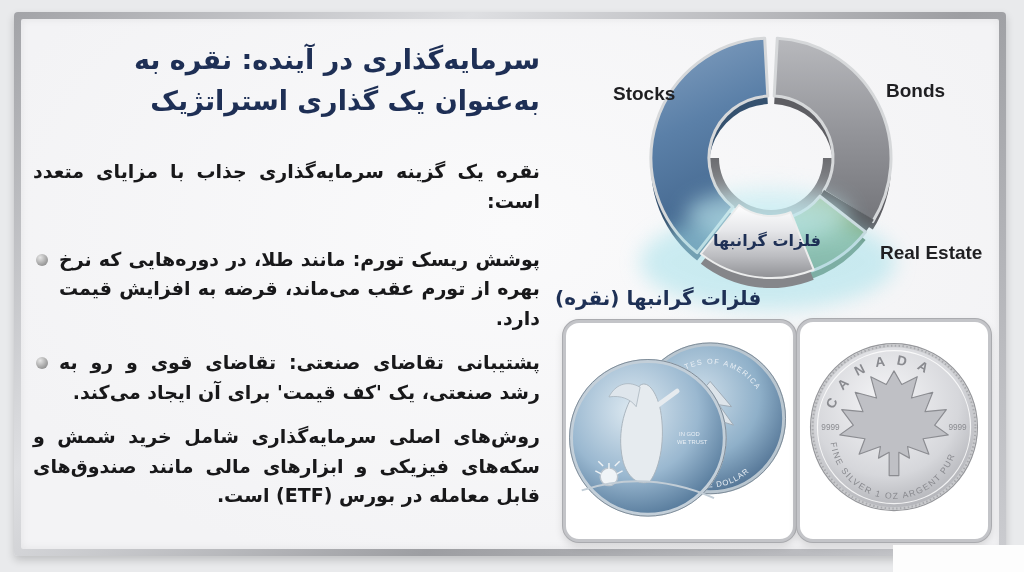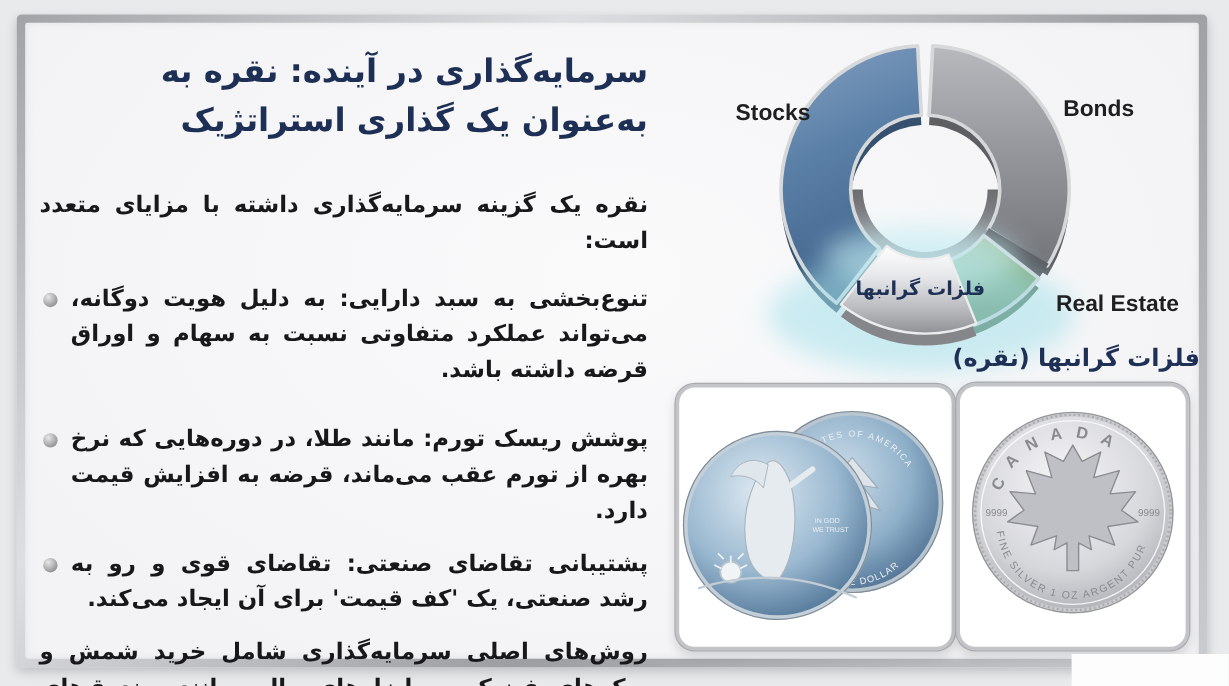--- a/index.html
+++ b/index.html
@@ -36,21 +36,21 @@
   .b1{margin-top:18px;}
   .b2{margin-top:28px;}
   .b3{margin-top:14px;}
   .closing{margin-top:14px;}
   
   .chart{position:absolute;left:555px;top:14px;width:445px;height:290px;}
   .chart svg{overflow:visible;}
   .chart-label{font-family:"Liberation Sans", sans-serif;font-size:19px;font-weight:600;fill:#1f1f22;}
   .wedge-label{font-family:"DejaVu Sans", sans-serif;font-size:16px;font-weight:bold;fill:#1e3055;}
   .caption{
-    position:absolute;left:555px;top:286px;width:445px;text-align:right;
+    position:absolute;left:555px;top:286px;width:445px;text-align:left;
     color:#1e3055;font-size:20px;font-weight:bold;direction:rtl;
   }
   
   .card{
     position:absolute;background:#fff;border:3px solid #c3c4c8;border-radius:16px;
     box-shadow:0 0 0 1px #aaabaf, 0 4px 9px rgba(0,0,0,.14);
     box-sizing:border-box;overflow:hidden;
   }
   .card-eagle{left:563px;top:320px;width:233px;height:222px;}
   .card-maple{left:797px;top:319px;width:194px;height:223px;}
@@ -63,26 +63,22 @@
 
 <div class="board">
   <div class="board-inner"></div>
 </div>
 
 <div class="text-col">
   <div class="title">
     <div>سرمایه‌گذاری در آینده: نقره به</div>
     <div>به‌عنوان یک گذاری استراتژیک</div>
   </div>
-  <p class="para intro">نقره یک گزینه سرمایه‌گذاری داشته با مزایای متعدد است:</p>
-
-  <div class="bullet b1">
-    <span class="dot"></span>
-    <span class="btxt">تنوع‌بخشی به سبد دارایی: به دلیل هویت دوگانه، می‌تواند عملکرد متفاوتی نسبت به سهام و اوراق قرضه داشته باشد.</span>
-  </div>
+  <p class="para intro">نقره یک گزینه سرمایه‌گذاری جذاب با مزایای متعدد است:</p>
+
   <div class="bullet b2">
     <span class="dot"></span>
     <span class="btxt">پوشش ریسک تورم: مانند طلا، در دوره‌هایی که نرخ بهره از تورم عقب می‌ماند، قرضه به افزایش قیمت دارد.</span>
   </div>
   <div class="bullet b3">
     <span class="dot"></span>
     <span class="btxt">پشتیبانی تقاضای صنعتی: تقاضای قوی و رو به رشد صنعتی، یک 'کف قیمت' برای آن ایجاد می‌کند.</span>
   </div>
 
   <p class="para closing">روش‌های اصلی سرمایه‌گذاری شامل خرید شمش و سکه‌های فیزیکی و ابزارهای مالی مانند صندوق‌های قابل معامله در بورس (ETF) است.</p>

